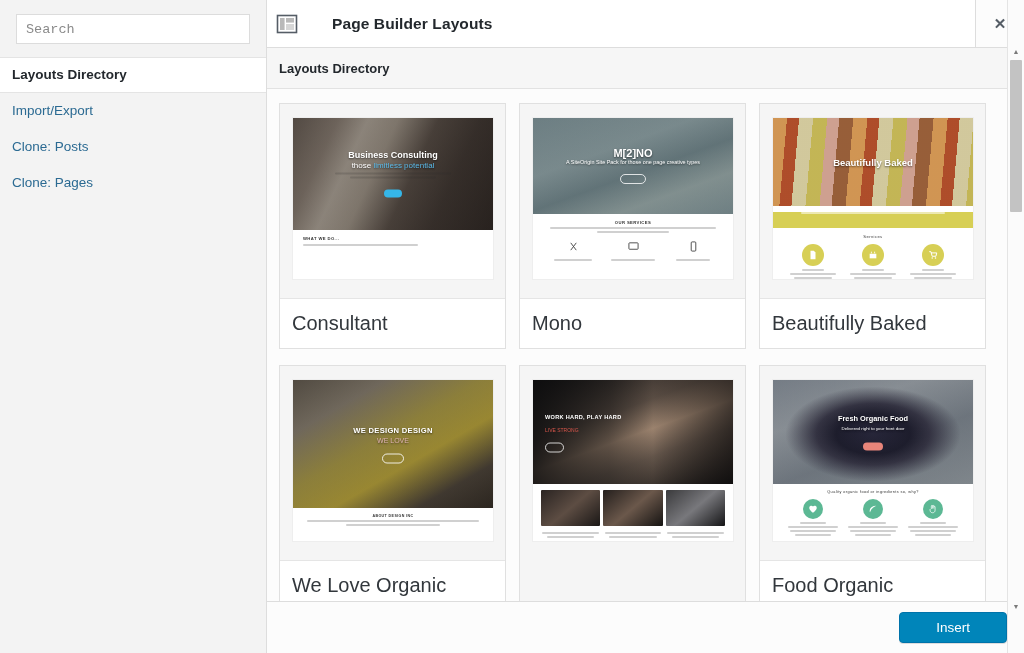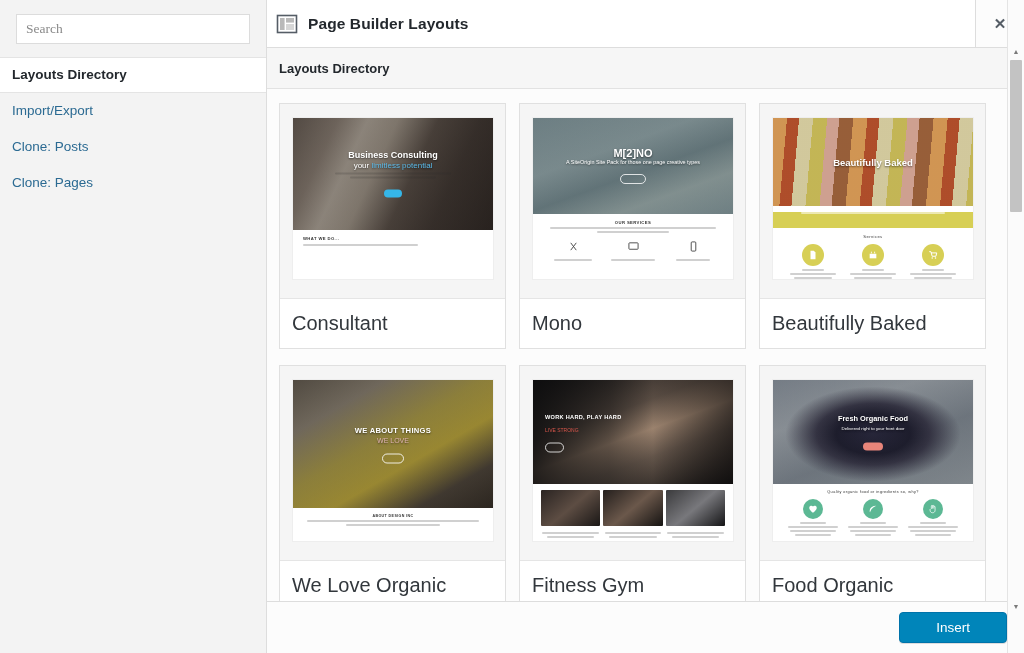--- a/index.html
+++ b/index.html
@@ -15,21 +15,21 @@
     width: 267px; height: 653px; flex: 0 0 267px;
     background: #f3f3f3;
     border-right: 1px solid #dddddd;
     display: flex; flex-direction: column;
   }
   .search-wrap { padding: 14px 16px 13px 16px; }
   .search-input {
     width: 100%; height: 30px;
     border: 1px solid #dcdcdc; background: #ffffff;
     padding: 0 9px; font-size: 13.5px; color: #32373c;
-    font-family: Liberation Serif, serif; outline: none;
+    font-family: Liberation Mono, monospace; outline: none;
   }
   .search-input::placeholder { color: #8a8a8a; }
   .side-nav { display: flex; flex-direction: column; }
   .side-item {
     padding: 9px 16px 9px 12px;
     font-size: 13.5px; line-height: 16px;
     color: #2b6a92; cursor: pointer;
     border-top: 1px solid transparent;
     border-bottom: 1px solid transparent;
   }
@@ -40,20 +40,21 @@
   }
 
   
   .main { position: relative; width: 757px; height: 653px; display: flex; flex-direction: column; background:#fcfcfc; }
 
   .topbar {
     height: 48px; flex: 0 0 48px;
     background: #ffffff; border-bottom: 1px solid #dddddd;
     display: flex; align-items: center; padding-left: 9px;
     position: relative;
+    gap: 24px;
   }
   .topbar-icon { width: 22px; height: 22px; flex: 0 0 22px; margin-right: 10px; }
   .topbar-title { font-size: 15.5px; color: #23282d; font-weight: bold; letter-spacing: .1px; }
   .close-btn {
     position: absolute; right: 0; top: 0;
     width: 49px; height: 47px;
     border-left: 1px solid #dddddd;
     display: flex; align-items: center; justify-content: center;
     cursor: pointer; background: #fcfcfc; color: #555d66;
     font-size: 15px; font-weight: bold;
@@ -229,21 +230,21 @@
     <div class="grid-scroll">
       <div class="grid">
 
         <div class="card">
           <div class="card-thumb-pad">
             <div class="card-thumb">
               <div class="hero c-hero">
                 <div class="hero-txt">
                   <div class="h-t1">Business Consulting</div>
                   <div class="h-t2">
-                    <span>your </span><span class="c-accent">limitless potential</span>
+                    <span>those </span><span class="c-accent">limitless potential</span>
                   </div>
                   <div class="h-sub">
                     <div class="blur-line" style="width:78%"></div>
                     <div class="blur-line" style="width:58%"></div>
                   </div>
                   <span class="h-btn" style="background:#35b6e8;color:#fff">&nbsp;</span>
                 </div>
               </div>
               <div class="sect">
                 <div class="sect-h" style="text-align:left">WHAT WE DO...</div>
@@ -349,21 +350,21 @@
             </div>
           </div>
           <div class="card-title">Beautifully Baked</div>
         </div>
 
         <div class="card">
           <div class="card-thumb-pad">
             <div class="card-thumb">
               <div class="hero w-hero">
                 <div class="hero-txt">
-                  <div class="h-t1" style="font-size:7.6px;letter-spacing:.3px">WE ABOUT THINGS</div>
+                  <div class="h-t1" style="font-size:7.6px;letter-spacing:.3px">WE DESIGN DESIGN</div>
                   <div class="h-t2 w-accent" style="font-size:7px">WE LOVE</div>
                   <span class="h-btn" style="border:1px solid rgba(255,255,255,.85);padding:2px 10px;margin-top:4px">&nbsp;</span>
                 </div>
               </div>
               <div class="sect">
                 <div class="sect-h" style="font-size:3.6px">ABOUT DESIGN INC</div>
                 <div class="blur-line" style="width:96%"></div>
                 <div class="blur-line" style="width:52%"></div>
               </div>
             </div>
@@ -395,21 +396,20 @@
                     <div class="blur-line" style="width:96%"></div>
                     <div class="blur-line" style="width:80%"></div>
                   </div>
                 <div style="flex:1">
                     <div class="blur-line" style="width:96%"></div>
                     <div class="blur-line" style="width:80%"></div>
                   </div>
               </div>
             </div>
           </div>
-          <div class="card-title">Fitness Gym</div>
         </div>
 
         <div class="card">
           <div class="card-thumb-pad">
             <div class="card-thumb">
               <div class="hero o-hero">
                 <div class="hero-txt">
                   <div class="h-t1" style="font-size:7.4px">Fresh Organic Food</div>
                   <div class="h-t2" style="font-size:4.4px">Delivered right to your front door</div>
                   <span class="h-btn o-btn" style="padding:2px 10px;margin-top:4px">&nbsp;</span>

